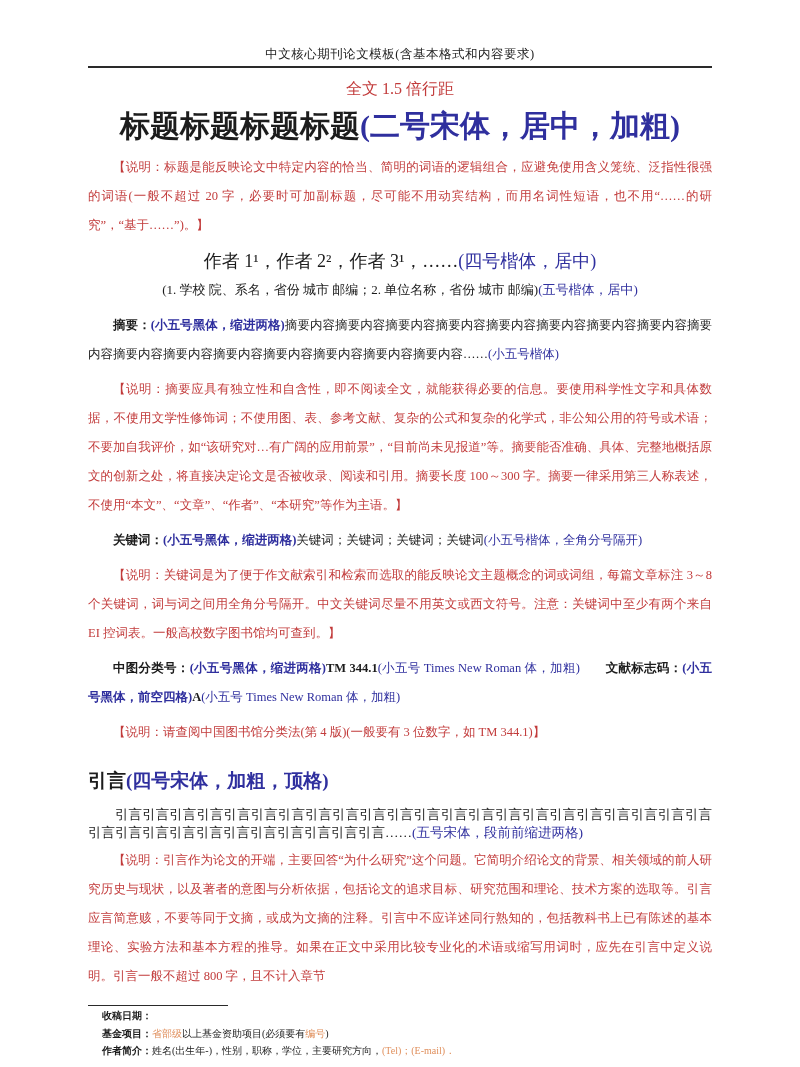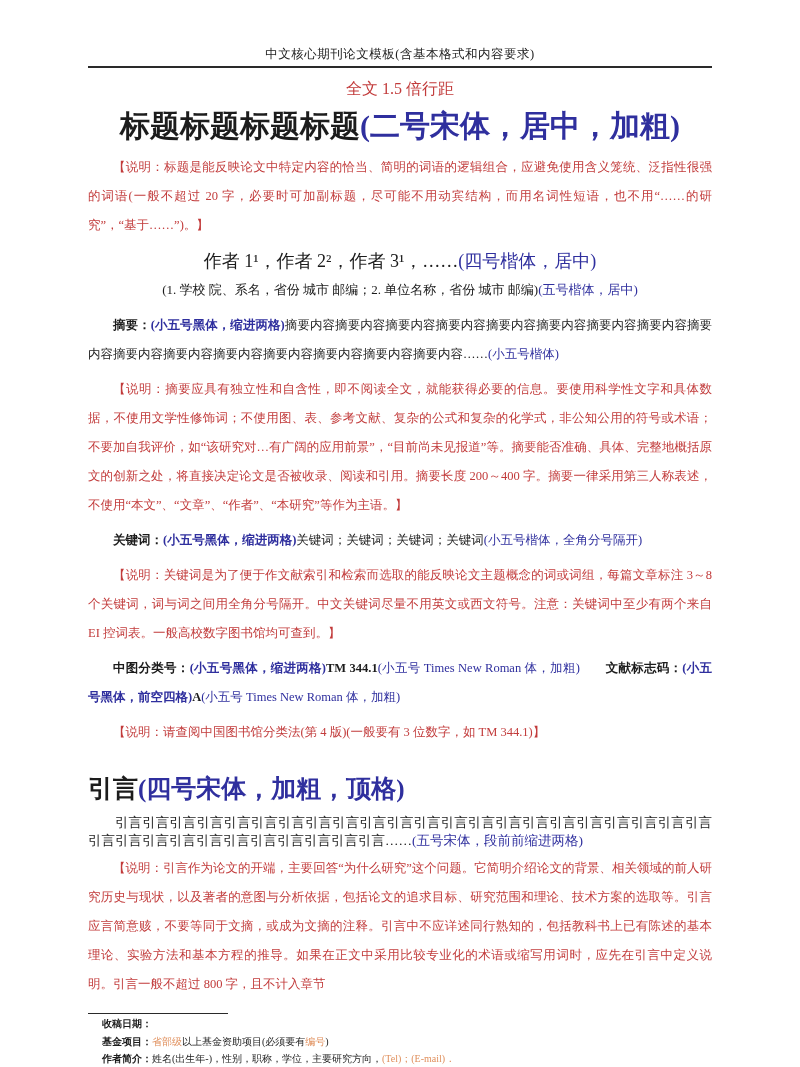--- a/index.html
+++ b/index.html
@@ -15,21 +15,21 @@
   .k{color:var(--ink);text-align:right;} .r{color:var(--red);} .bl{color:var(--blue);} .o{color:var(--orange);}
   .b{font-weight:700;}
   .running-head{text-align:center;font-size:12.5px;letter-spacing:.5px;color:#222;}
   .head-rule{border-bottom:2px solid var(--rule);margin-top:3px;}
   .spacing-note{margin-top:11px;text-align:center;font-size:16px;font-weight:400;color:var(--red);}
   .paper-title{margin:5px 0 0 0;text-align:center;font-size:30px;font-weight:700;line-height:1.4;}
   .note{margin:6px 0 0 0;font-size:12.5px;line-height:29px;text-align:justify;text-indent:2em;color:var(--red);}
   .authors-line{margin:9px 0 0 0;text-align:center;font-size:18px;line-height:25px;}
   .affiliation-line{margin:5px 0 0 0;text-align:center;font-size:13px;line-height:22px;}
   .body-par{margin:10px 0 0 0;font-size:12.5px;line-height:29px;text-align:justify;text-indent:2em;}
-  .intro-heading{margin:28px 0 0 0;font-size:25px;font-weight:700;line-height:27px;}
+  .intro-heading{margin:20px 0 0 0;font-size:19px;font-weight:700;line-height:27px;}
   .intro-par{margin:12px 0 0 0;font-size:13.5px;line-height:18px;text-align:justify;text-indent:2em;}
   .note.tight{margin-top:4px;}
   .footnote{margin-top:14px;}
   .footnote-divider{width:140px;border-bottom:1.5px solid var(--rule);}
   .fnote-row{margin:3px 0 0 14px;font-size:10px;line-height:14.5px;}
 </style>
 </head>
 <body>
 
 <div class="page">
@@ -41,21 +41,21 @@
   <h1 class="paper-title"><span class="sg k">标题标题标题标题</span><span class="sg bl">(二号宋体，居中，加粗)</span></h1>
 
   <p class="note"><span class="sg r">【说明：标题是能反映论文中特定内容的恰当、简明的词语的逻辑组合，应避免使用含义笼统、泛指性很强的词语(一般不超过 20 字，必要时可加副标题，尽可能不用动宾结构，而用名词性短语，也不用“……的研究”，“基于……”)。】</span></p>
 
   <p class="authors-line"><span class="sg k">作者 1¹，作者 2²，作者 3¹，……</span><span class="sg bl">(四号楷体，居中)</span></p>
 
   <p class="affiliation-line"><span class="sg k">(1. 学校 院、系名，省份 城市 邮编；2. 单位名称，省份 城市 邮编)</span><span class="sg bl">(五号楷体，居中)</span></p>
 
   <p class="body-par"><span class="sg k b">摘要：</span><span class="sg bl b">(小五号黑体，缩进两格)</span><span class="sg k">摘要内容摘要内容摘要内容摘要内容摘要内容摘要内容摘要内容摘要内容摘要内容摘要内容摘要内容摘要内容摘要内容摘要内容摘要内容摘要内容……</span><span class="sg bl">(小五号楷体)</span></p>
 
-  <p class="note"><span class="sg r">【说明：摘要应具有独立性和自含性，即不阅读全文，就能获得必要的信息。要使用科学性文字和具体数据，不使用文学性修饰词；不使用图、表、参考文献、复杂的公式和复杂的化学式，非公知公用的符号或术语；不要加自我评价，如“该研究对…有广阔的应用前景”，“目前尚未见报道”等。摘要能否准确、具体、完整地概括原文的创新之处，将直接决定论文是否被收录、阅读和引用。摘要长度 200～400 字。摘要一律采用第三人称表述，不使用“本文”、“文章”、“作者”、“本研究”等作为主语。】</span></p>
+  <p class="note"><span class="sg r">【说明：摘要应具有独立性和自含性，即不阅读全文，就能获得必要的信息。要使用科学性文字和具体数据，不使用文学性修饰词；不使用图、表、参考文献、复杂的公式和复杂的化学式，非公知公用的符号或术语；不要加自我评价，如“该研究对…有广阔的应用前景”，“目前尚未见报道”等。摘要能否准确、具体、完整地概括原文的创新之处，将直接决定论文是否被收录、阅读和引用。摘要长度 100～300 字。摘要一律采用第三人称表述，不使用“本文”、“文章”、“作者”、“本研究”等作为主语。】</span></p>
 
   <p class="body-par" style="margin-top:6px"><span class="sg k b">关键词：</span><span class="sg bl b">(小五号黑体，缩进两格)</span><span class="sg k">关键词；关键词；关键词；关键词</span><span class="sg bl">(小五号楷体，全角分号隔开)</span></p>
 
   <p class="note"><span class="sg r">【说明：关键词是为了便于作文献索引和检索而选取的能反映论文主题概念的词或词组，每篇文章标注 3～8 个关键词，词与词之间用全角分号隔开。中文关键词尽量不用英文或西文符号。注意：关键词中至少有两个来自 EI 控词表。一般高校数字图书馆均可查到。】</span></p>
 
   <p class="body-par" style="margin-top:6px"><span class="sg k b">中图分类号：</span><span class="sg bl b">(小五号黑体，缩进两格)</span><span class="sg k b">TM 344.1</span><span class="sg bl">(小五号 Times New Roman 体，加粗)</span><span class="sg k">　　</span><span class="sg k b">文献标志码：</span><span class="sg bl b">(小五号黑体，前空四格)</span><span class="sg k b">A</span><span class="sg bl">(小五号 Times New Roman 体，加粗)</span></p>
 
   <p class="note"><span class="sg r">【说明：请查阅中国图书馆分类法(第 4 版)(一般要有 3 位数字，如 TM 344.1)】</span></p>
 
   <h2 class="intro-heading"><span class="sg k b">引言</span><span class="sg bl b">(四号宋体，加粗，顶格)</span></h2>

